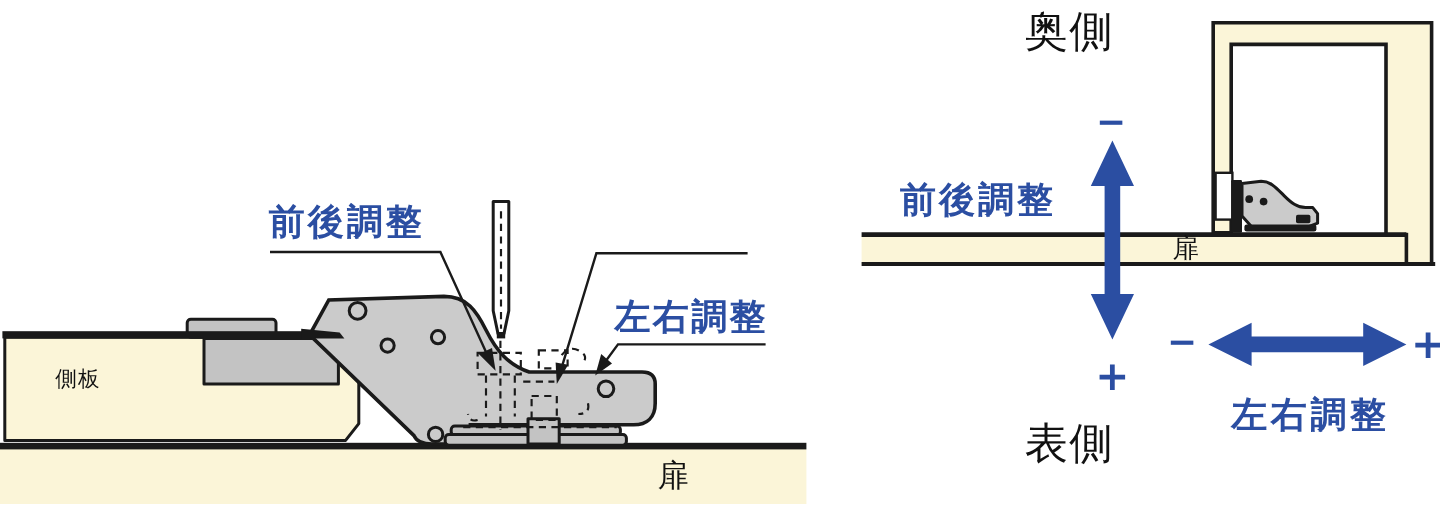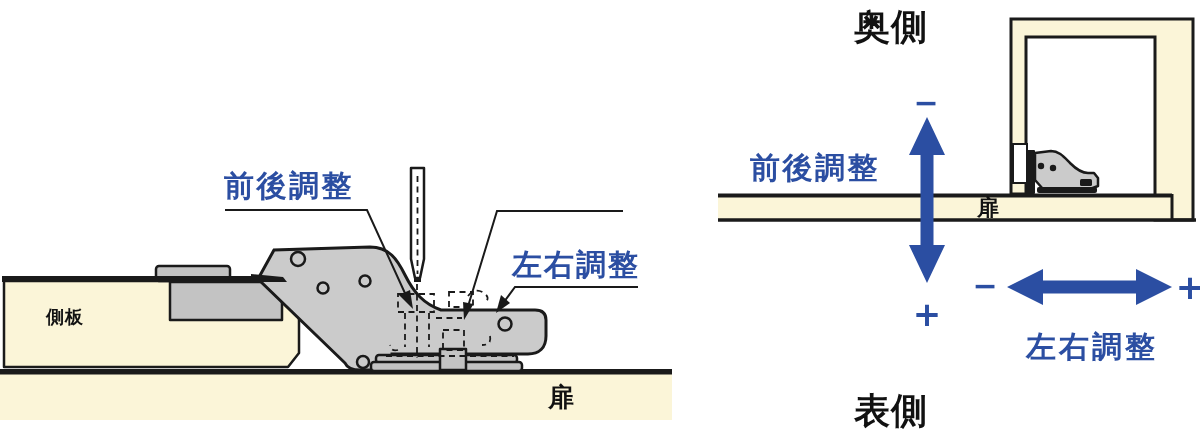--- a/index.html
+++ b/index.html
@@ -15,33 +15,33 @@
   .s25     { stroke:var(--ink,#1A1A1A); stroke-width:2.5; stroke-linejoin:round; }
   .s3      { stroke:var(--ink,#1A1A1A); stroke-width:3;   stroke-linejoin:miter; }
   .hgray   { fill:var(--hgray,#CBCBCB); }
   .pgray   { fill:var(--pgray,#C3C3C3); }
   .dash    { fill:none; stroke:var(--ink,#1A1A1A); stroke-width:1.8; stroke-dasharray:6 4.5; }
   .lead    { fill:none; stroke:var(--ink,#1A1A1A); stroke-width:2; }
   .blue    { fill:var(--blue,#2B4EA2); }
   .whitef  { fill:#fff; }
 
   
-  .lbl { position:absolute; line-height:1; white-space:nowrap; color:#111;font-weight:bold; }
+  .lbl { position:absolute; line-height:1; white-space:nowrap; color:#111; }
   .b-blue { color:var(--blue,#2B4EA2); font-weight:700; }
   .sign { position:absolute; transform:translate(-50%,-50%); color:var(--blue,#2B4EA2);
           font-weight:700; line-height:1; }
 
   .l-zengo   { left:224px; top:171px; font-size:30px; letter-spacing:2.5px; }
   .l-jouge   { left:498px; top:172px; font-size:30px; letter-spacing:1px; font-weight:400; }
   .l-sayu    { left:512px; top:250px; font-size:30px; letter-spacing:2px; }
   .l-sokuban { left:46px;  top:308px; font-size:18px; letter-spacing:1px; }
   .l-tobira  { left:548px; top:384px; font-size:26px; }
 
   .r-okugawa { left:854px;  top:9px;   font-size:36px; letter-spacing:1px; }
-  .r-omote   { left:854px;  top:353px; font-size:36px; letter-spacing:1px;margin-top:40px; }
+  .r-omote   { left:854px;  top:353px; font-size:36px; letter-spacing:1px; }
   .r-zengo   { left:750px;  top:153px; font-size:30px; letter-spacing:2.5px; }
   .r-sayu    { left:1026px; top:332px; font-size:30px; letter-spacing:3px; }
   .r-tobira  { left:977px;  top:197px; font-size:22px; }
 
   .sg-vtop { left:926px;  top:103px; font-size:30px; }
   .sg-vbot { left:927px;  top:314px; font-size:34px; }
   .sg-hl   { left:985px;  top:286px; font-size:30px; }
   .sg-hr   { left:1190px; top:287px; font-size:34px; }
 </style>
 </head>

